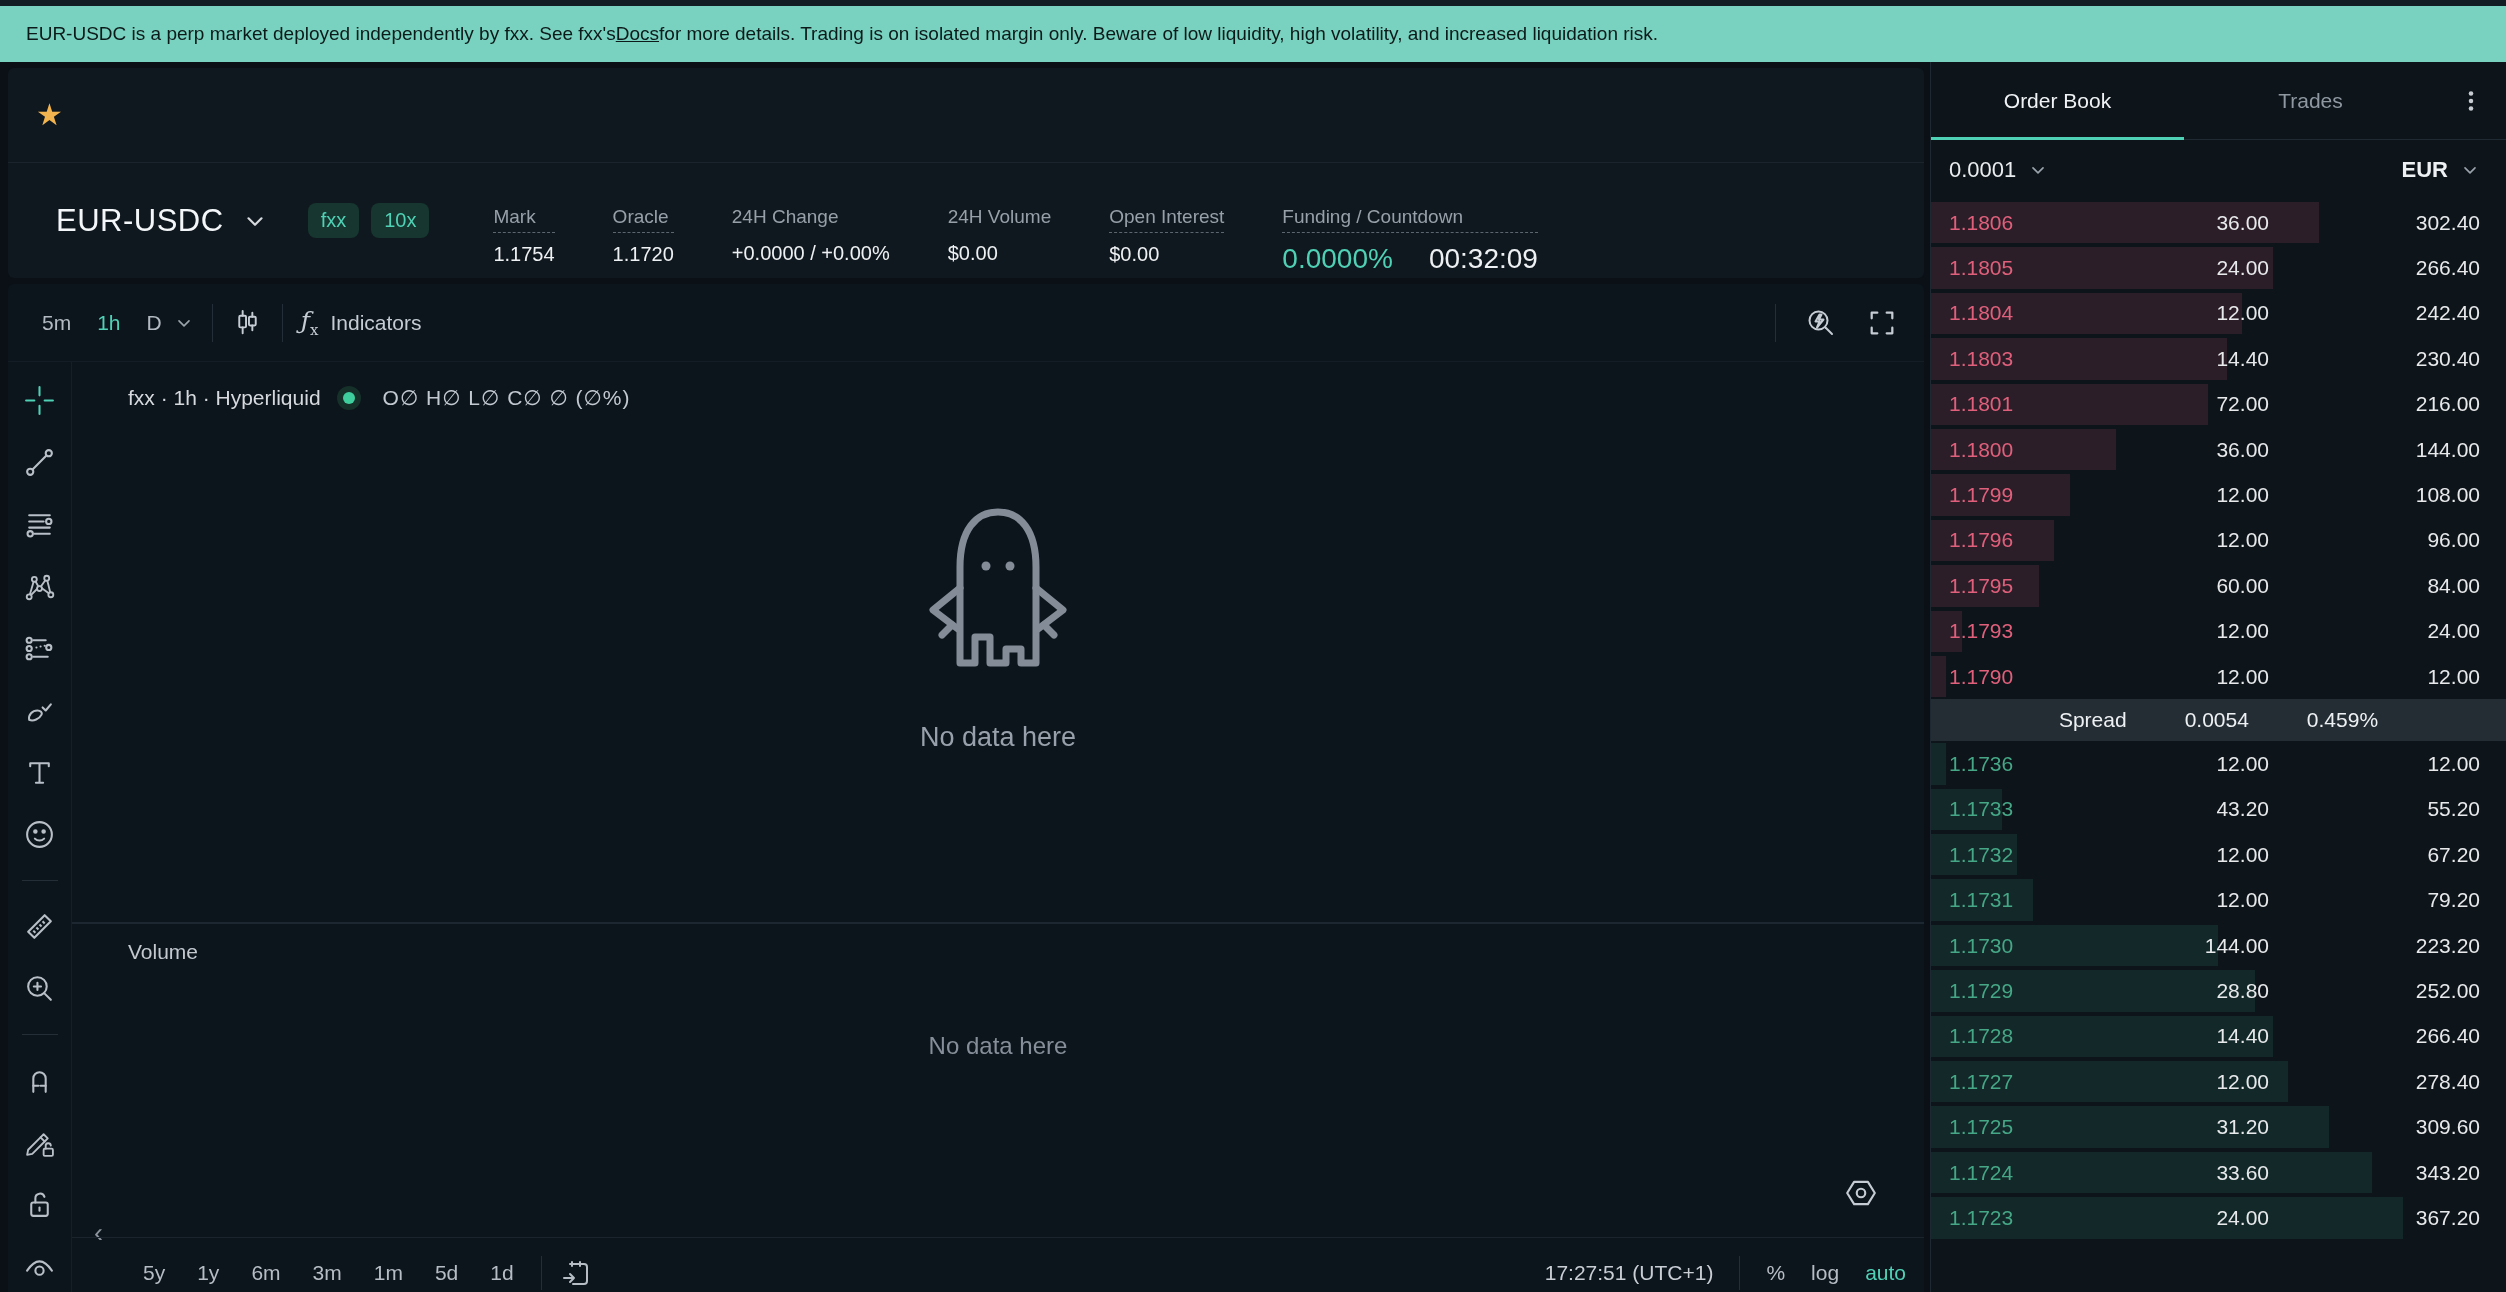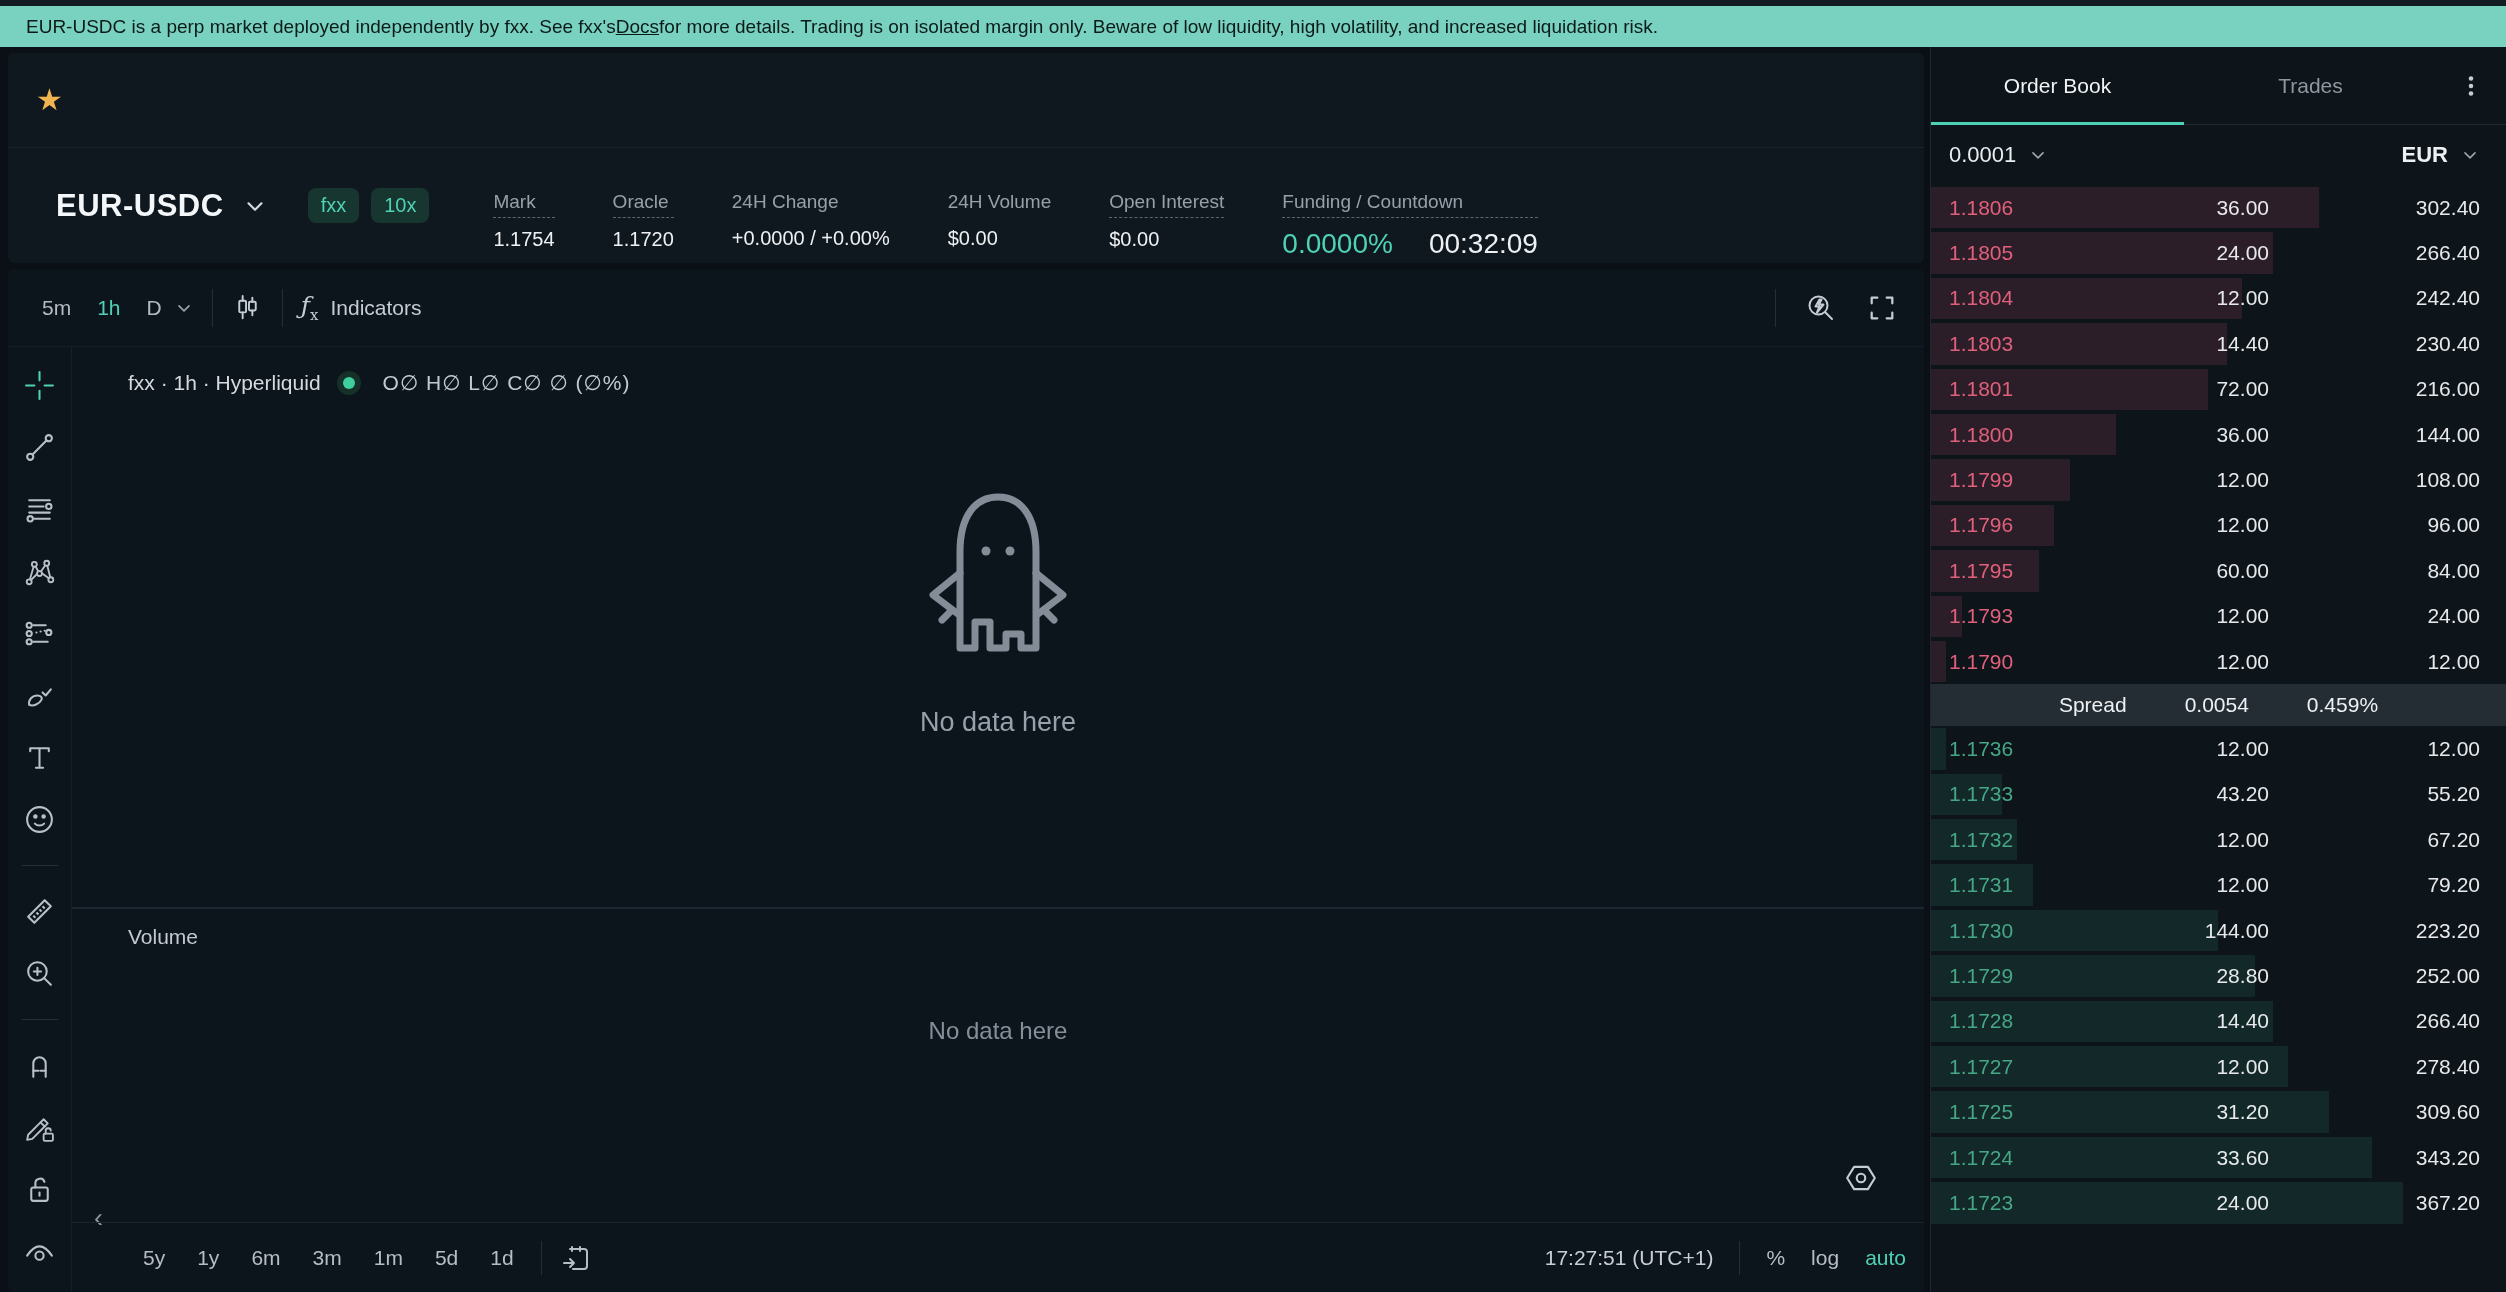--- a/index.html
+++ b/index.html
@@ -18,34 +18,34 @@
   *{box-sizing:border-box;}
   html,body{margin:0;padding:0;}
   body{
     width:2506px;height:1292px;overflow:hidden;
     background:var(--page-bg);
     font-family:"Liberation Sans", sans-serif;
     color:var(--txt);
   }
   
   .banner{
-    height:47px;background:#79d2bf;border-top:6px solid #111c23;
+    height:62px;background:#79d2bf;border-top:6px solid #111c23;
     display:flex;align-items:center;padding:0 26px;
     font-size:19px;color:#0c1a1a;white-space:nowrap;
   }
   .banner a{color:#0c1a1a;text-decoration:underline;cursor:pointer;}
   
   .app{display:flex;height:1245px;}
   .left-col{flex:1;display:flex;flex-direction:column;padding:6px 6px 0 8px;min-width:0;}
   
   .header-card{background:var(--card-bg);border-radius:6px;margin-bottom:6px;}
   .star-row{height:95px;display:flex;align-items:center;padding-left:28px;border-bottom:1px solid var(--line);}
   .star{font-size:30px;color:#f2b44f;cursor:pointer;line-height:1;}
   .pair-row{height:115px;display:flex;align-items:center;padding-left:48px;}
-  .pair-name{font-size:31px;font-weight:700;letter-spacing:.5px;color:#f4f7f9;}
+  .pair-name{font-size:31px;font-weight:400;letter-spacing:.5px;color:#f4f7f9;}
   .pair-chevron{margin-left:18px;display:flex;cursor:pointer;}
   .badges{display:flex;gap:12px;margin-left:40px;}
   .badge{background:#16362f;color:var(--accent);font-size:20px;padding:6px 13px;border-radius:8px;}
   .stats{display:flex;gap:58px;margin-left:64px;align-items:flex-start;}
   .stat{display:flex;flex-direction:column;gap:10px;margin-top:39px;}
   .stat-label{font-size:19px;color:var(--dim);padding-bottom:4px;white-space:nowrap;}
   .stat-label.dashed{border-bottom:1px dashed #5c666f;}
   .stat-value{font-size:20px;color:var(--txt);white-space:nowrap;}
   .funding-vals{display:flex;gap:36px;font-size:28px;}
   .funding-rate{color:var(--accent);}

